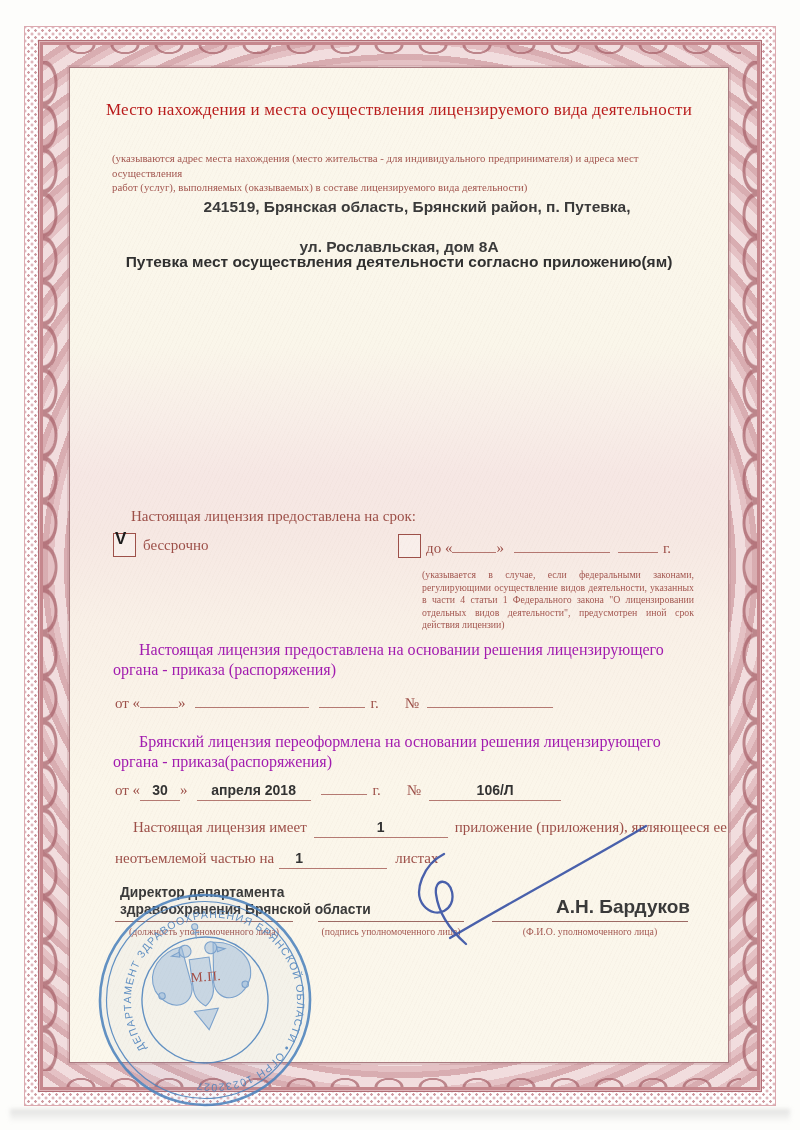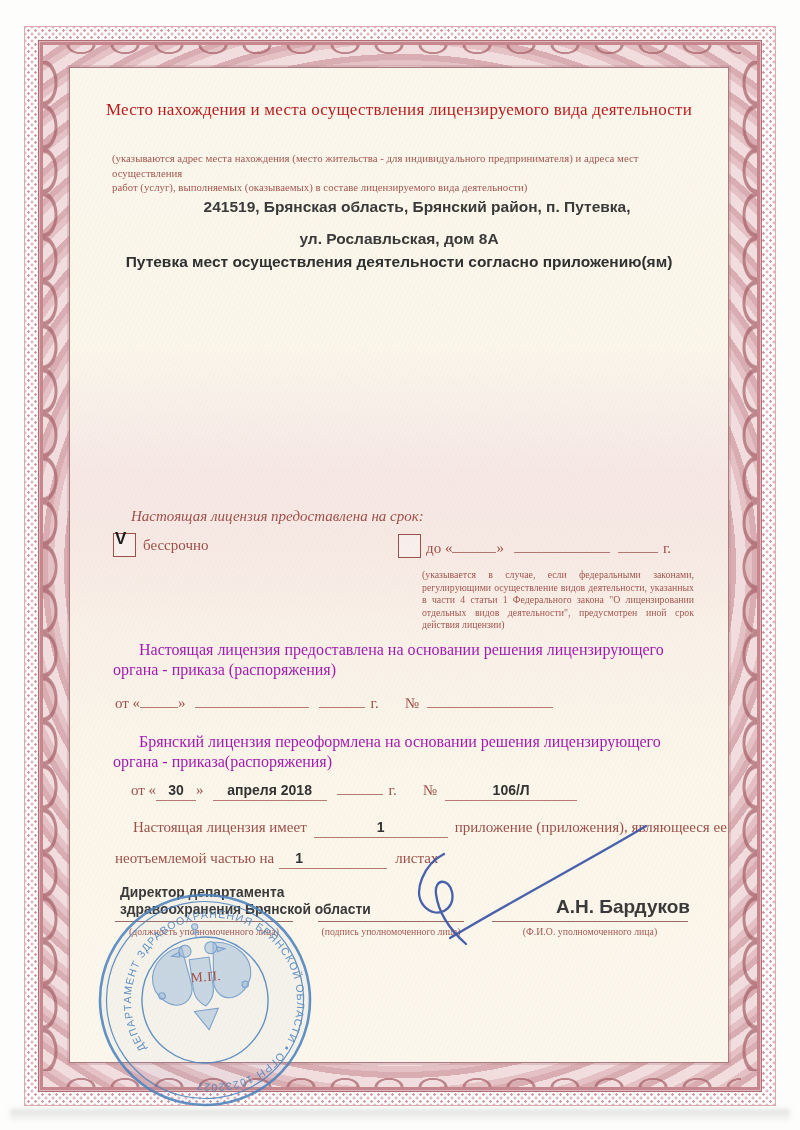--- a/index.html
+++ b/index.html
@@ -85,43 +85,43 @@
     <div class="paper-tex"></div>
   </div>
 
   <div class="abs ser title" style="left:70px;top:100px;width:658px;text-align:center;">Место нахождения и места осуществления лицензируемого вида деятельности</div>
   <div class="abs ser sub" style="left:112px;top:122px;width:580px;white-space:normal;margin-top:29px;">
     <span>(указываются адрес места нахождения (место жительства - для индивидуального предпринимателя) и адреса мест осуществления</span><br>
     <span>работ (услуг), выполняемых (оказываемых) в составе лицензируемого вида деятельности)</span>
   </div>
 
   <div class="abs bold-dark" style="left:70px;top:198px;width:658px;text-align:center;font-size:15.5px;padding-left:18px;">241519, Брянская область, Брянский район, п. Путевка,</div>
-  <div class="abs bold-dark" style="left:70px;top:230px;width:658px;text-align:center;font-size:15.5px;">ул.  Рославльская, дом 8А</div>
+  <div class="abs bold-dark" style="left:70px;top:238px;width:658px;text-align:center;font-size:15.5px;">ул.  Рославльская, дом 8А</div>
   <div class="abs bold-dark" style="left:70px;top:253px;width:658px;text-align:center;font-size:15.5px;color:#303030;">Путевка мест осуществления деятельности согласно приложению(ям)</div>
 
-  <div class="abs ser" style="left:131px;top:508px;font-style:italic;">Настоящая лицензия предоставлена на срок:</div>
+  <div class="abs ser" style="left:131px;top:508px;">Настоящая лицензия предоставлена на срок:</div>
 
   <div class="cb" style="left:113px;top:533px;">
     <span class="vmark">V</span>
   </div>
   <div class="abs ser" style="left:143px;top:537px;">бессрочно</div>
 
   <div class="cb" style="left:398px;top:534px;"></div>
   <div class="abs" style="left:426px;top:537px;">
     <span class="ser">до «</span><span class="bl" style="width:44px;"></span><span class="ser">»</span><span class="bl" style="width:96px;margin-left:10px;"></span><span class="bl" style="width:40px;margin-left:8px;"></span><span class="ser" style="margin-left:5px;">г.</span>
   </div>
   <div class="abs note" style="left:422px;top:562px;width:272px;margin-top:7px;">(указывается в случае, если федеральными законами, регулирующими осуществление видов деятельности, указанных в части 4 статьи 1 Федерального закона "О лицензировании отдельных видов деятельности", предусмотрен иной срок действия лицензии)</div>
 
   <div class="abs para" style="left:113px;top:640px;width:580px;">Настоящая лицензия предоставлена на основании решения лицензирующего органа - приказа (распоряжения)</div>
   <div class="abs" style="left:115px;top:692px;">
     <span class="ser">от «</span><span class="bl" style="width:38px;"></span><span class="ser">»</span><span class="bl" style="width:114px;margin-left:9px;"></span><span class="bl" style="width:46px;margin-left:10px;"></span><span class="ser" style="margin-left:6px;">г.</span><span class="ser" style="margin-left:26px;">№</span><span class="bl" style="width:126px;margin-left:8px;"></span>
   </div>
 
   <div class="abs para" style="left:113px;top:732px;width:580px;">Брянский лицензия переоформлена на основании решения лицензирующего органа - приказа(распоряжения)</div>
-  <div class="abs" style="left:115px;top:779px;margin-left:16px;">
+  <div class="abs" style="left:115px;top:779px;">
     <span class="ser">от «</span><span class="fill" style="width:40px;">30</span><span class="ser">»</span><span class="fill" style="width:114px;margin-left:9px;">апреля 2018</span><span class="bl" style="width:46px;margin-left:10px;"></span><span class="ser" style="margin-left:6px;">г.</span><span class="ser" style="margin-left:26px;">№</span><span class="fill" style="width:132px;margin-left:8px;">106/Л</span>
   </div>
 
   <div class="abs" style="left:133px;top:818px;">
     <span class="ser">Настоящая лицензия имеет</span><span class="fill" style="width:134px;margin-left:7px;">1</span><span class="ser" style="margin-left:7px;">приложение (приложения), являющееся ее</span>
   </div>
   <div class="abs" style="left:115px;top:849px;">
     <span class="ser">неотъемлемой частью на</span><span class="fill left1" style="width:92px;margin-left:5px;">1</span><span class="ser" style="margin-left:8px;">листах</span>
   </div>
 

